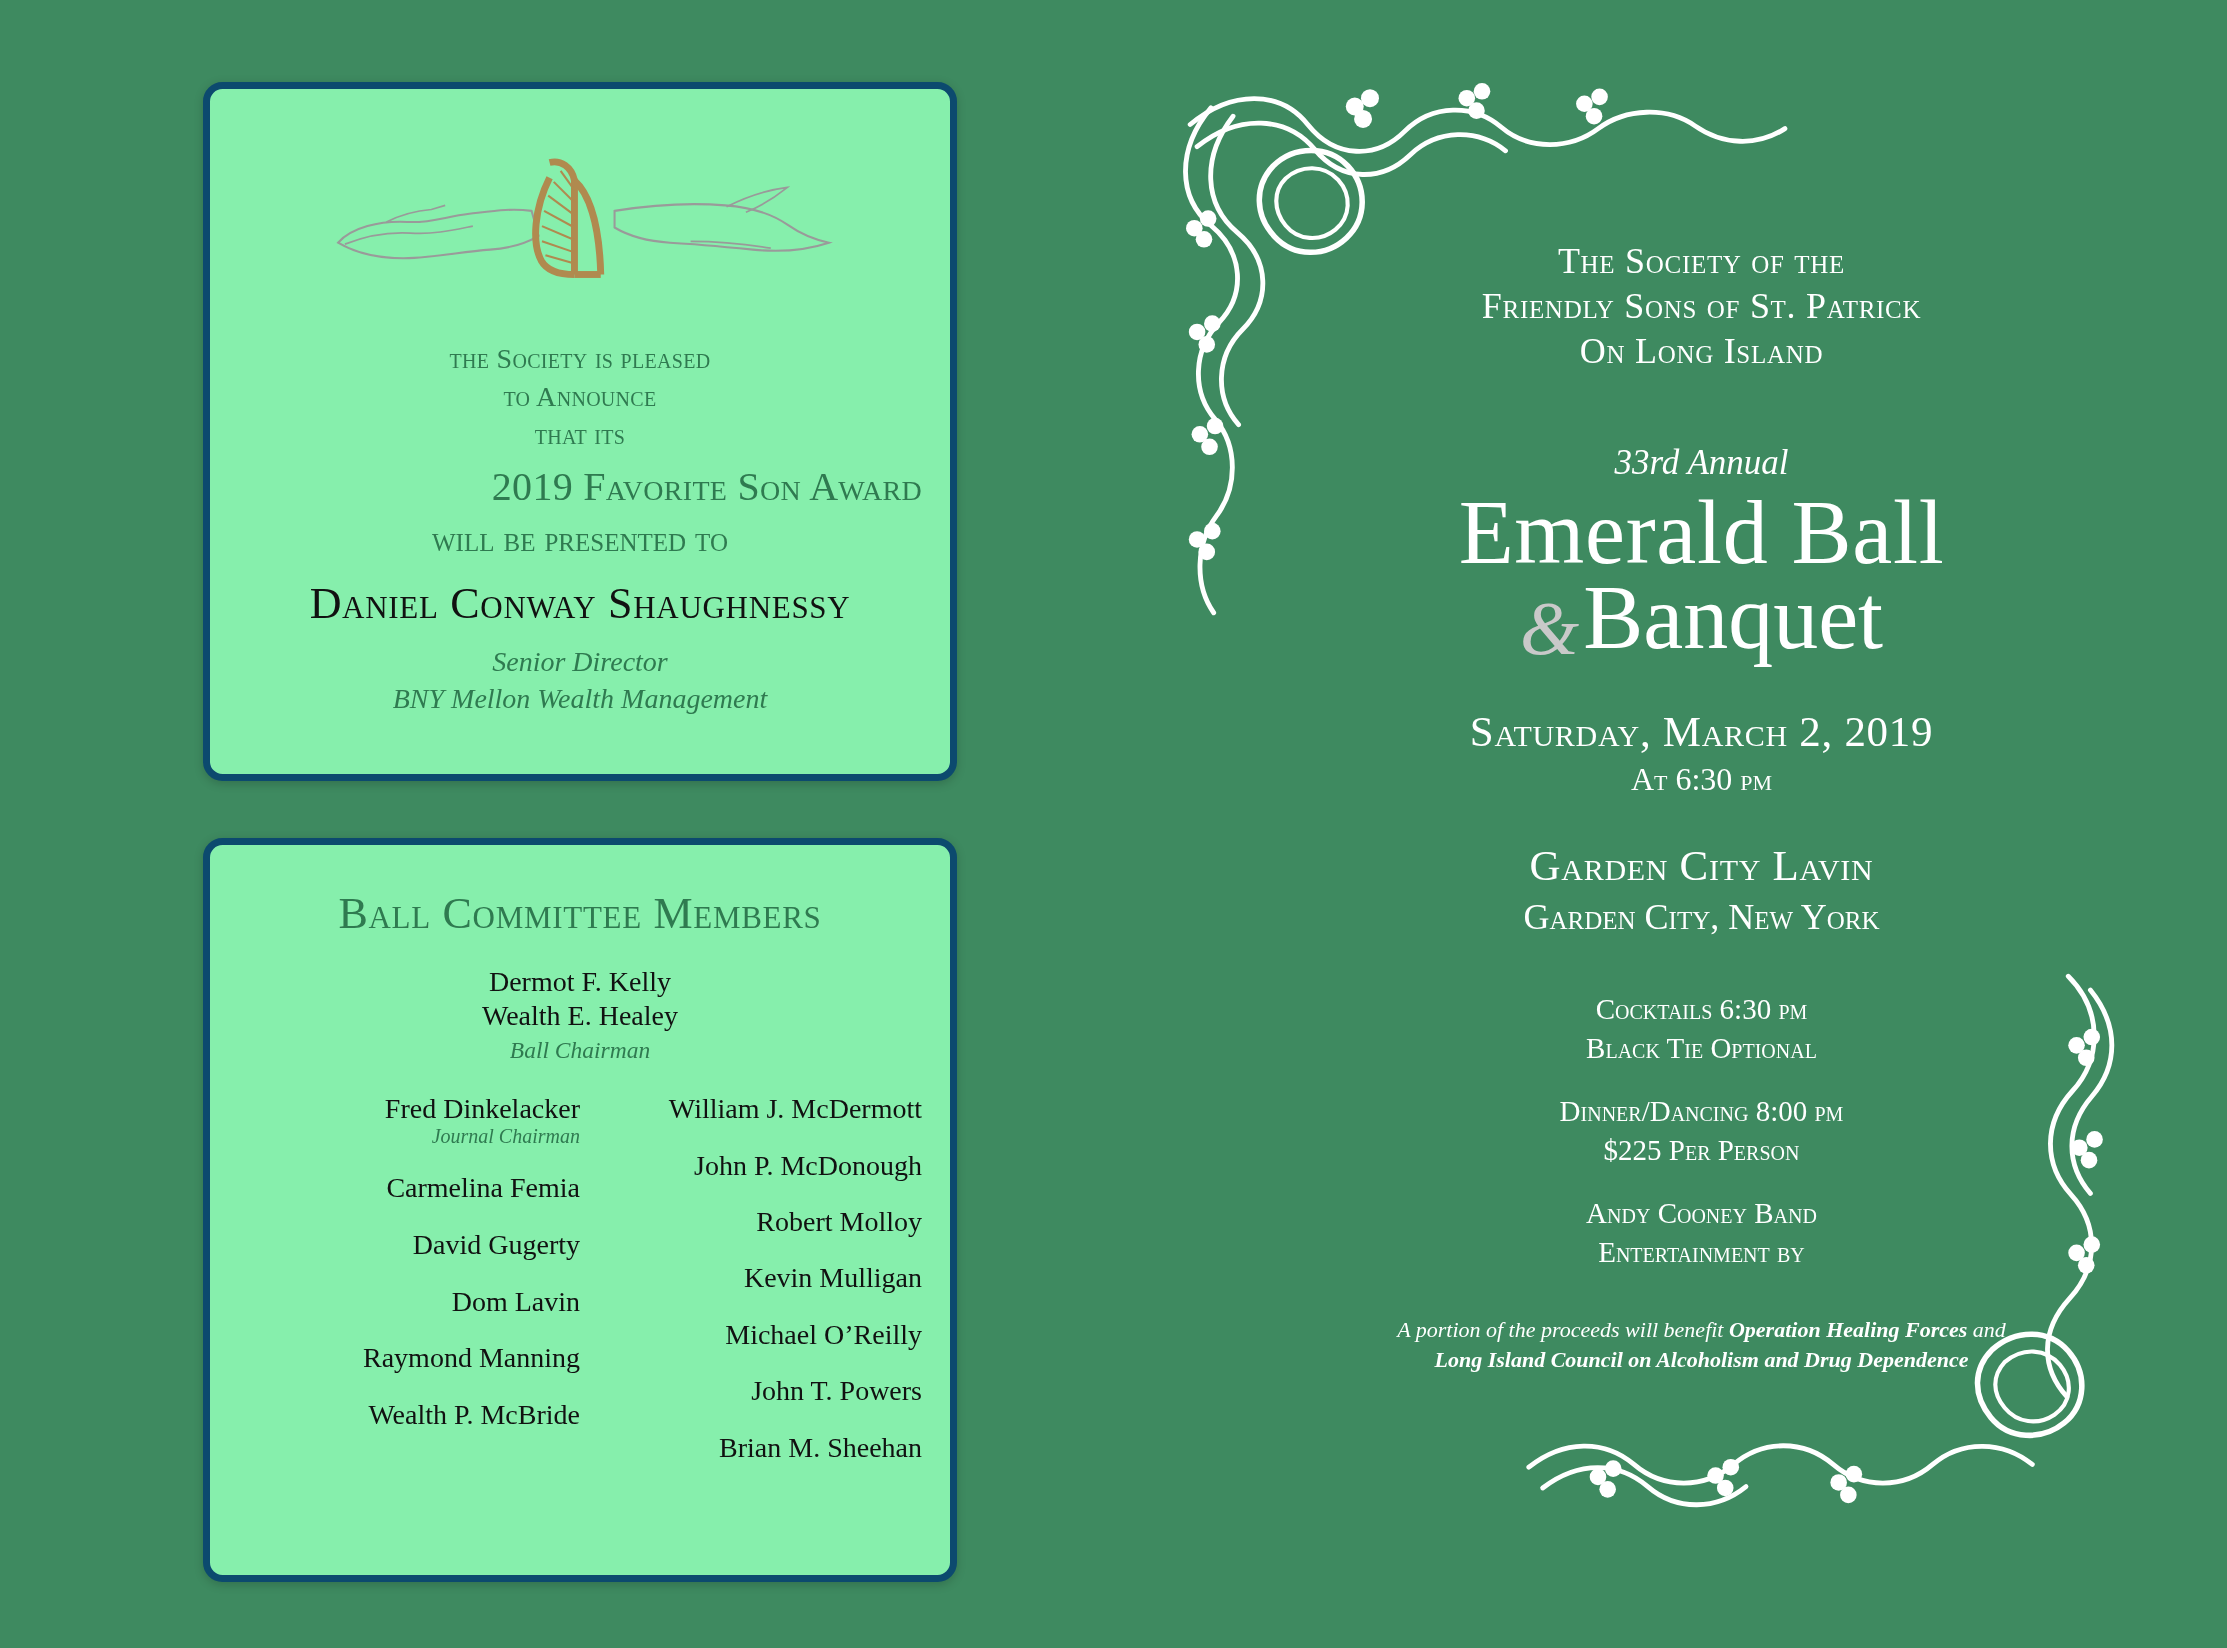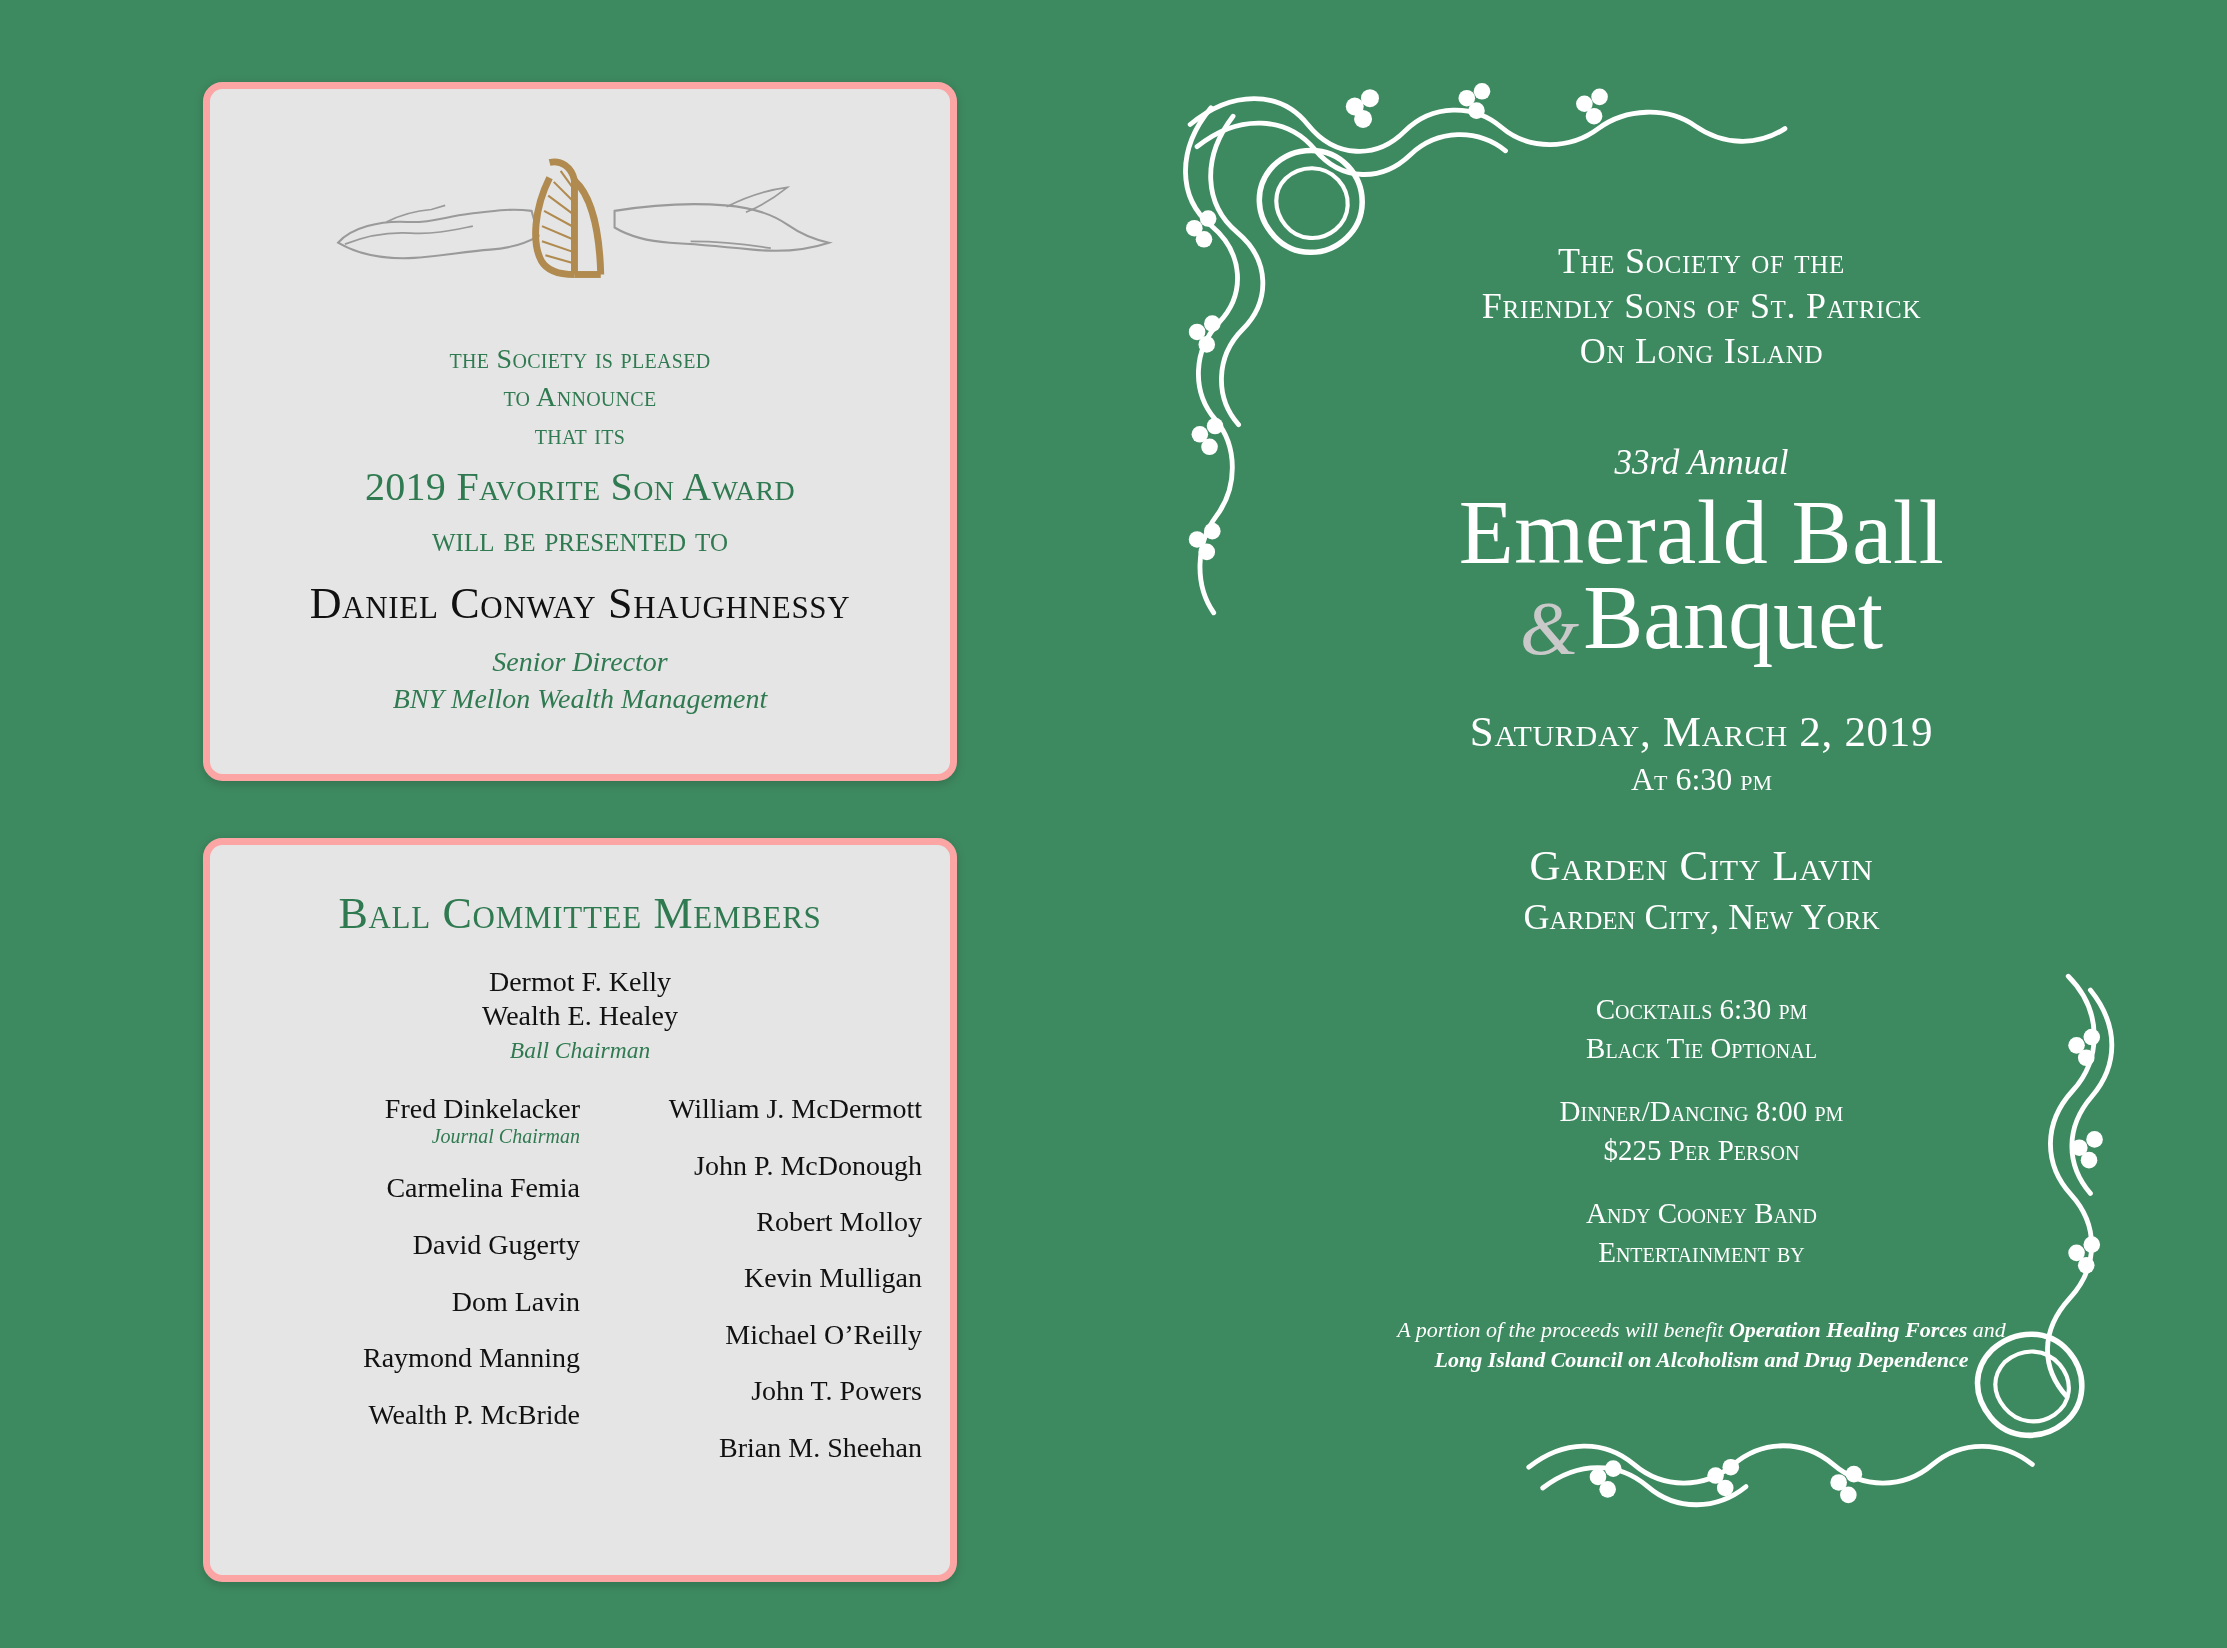--- a/index.html
+++ b/index.html
@@ -20,22 +20,22 @@
     background: #3e8a60;
   }
   
   .left-col {
     position: absolute;
     left: 203px;
     top: 82px;
     width: 754px;
   }
   .card {
-    background: #e5e5e5;
-    border: 7px solid #fca5a5;
+    background: #86efac;
+    border: 7px solid #0c4a6e;
     border-radius: 19.4px;
     box-sizing: border-box;
     box-shadow: 0 2.8px 9.7px rgba(0,0,0,0.18);
   }
   .card-award {
     padding: 28px 28px 32px 28px;
     text-align: center;
     height: 699px;
   }
   .harp-wrap {
@@ -52,20 +52,21 @@
     font-size: 28px;
     letter-spacing: 0.3px;
     line-height: 1.35;
     font-variant: small-caps;
   }
   .ln-award {
     font-size: 40px;
     font-variant: small-caps;
     margin-top: 9.7px;
     letter-spacing: 0.3px;
+    text-align: right;
   }
   .ln-presented {
     font-size: 36px;
     font-variant: small-caps;
     margin-top: 8.3px;
   }
   .honoree {
     font-size: 44px;
     color: #111111;
     font-variant: small-caps;

